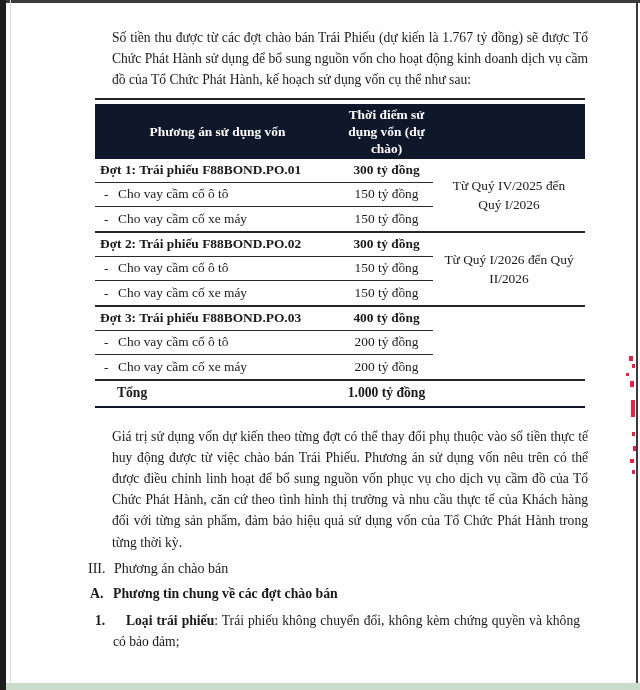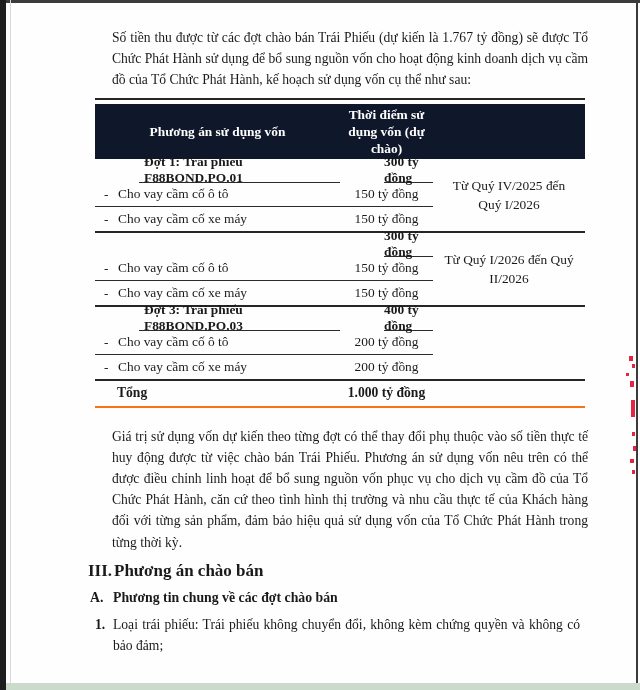--- a/index.html
+++ b/index.html
@@ -43,49 +43,49 @@
   }
   .th { display:flex; align-items:center; justify-content:center; text-align:center;
         line-height:17px; padding:2px 6px; }
   .tgroup {
     display:grid; grid-template-columns:245px 93px 152px; grid-auto-rows:24px;
     border-bottom:2px solid #262626; font-size:13.4px;
   }
   .cell { display:flex; align-items:center; }
   .col1 { grid-column:1; }
   .col2 { grid-column:2; justify-content:center; }
-  .r1{grid-row:1;margin-left:44px;} .r2{grid-row:2;} .r3{grid-row:3;}
+  .r1{grid-row:1;} .r2{grid-row:2;} .r3{grid-row:3;}
   .gtitle { font-weight:bold; padding-left:5px; }
   .gval   { font-weight:bold; }
   .sub    { padding-left:9px; }
   .dash   { display:inline-block; width:14px; }
   .bline  { border-bottom:1px solid #2b2b2b; }
   .period {
     grid-column:3; grid-row:1 / span 3;
     display:flex; align-items:center; justify-content:center; text-align:center;
     padding:4px 10px; line-height:19px; font-size:13.4px;
   }
   .trow-total {
     display:grid; grid-template-columns:245px 93px 152px; height:27px;
-    border-bottom:2px solid #f97316; font-weight:bold; font-size:13.6px;
+    border-bottom:2px solid #0f172a; font-weight:bold; font-size:13.6px;
   }
   .total-label { padding-left:22px; display:flex; align-items:center; }
   .total-val   { display:flex; align-items:center; justify-content:center; }
 
   
-  .h-iii { display:flex; margin-top:8px; font-weight:bold; font-size:17px; }
+  .h-iii { display:flex; margin-top:8px; font-weight:normal; font-size:14px; }
   .h-iii .num { width:26px; flex-shrink:0; }
   .h-a { display:flex; margin-top:9px; margin-left:2px; font-weight:bold; font-size:13.8px; }
   .h-a .num { width:23px; flex-shrink:0; }
   .mt7 { margin-top:7px; }
   .mt9 { margin-top:18px; }
   .li { display:flex; margin-top:8px; margin-left:7px; }
   .li-num { width:18px; flex-shrink:0; font-weight:bold; font-size:13.6px; line-height:21.2px; }
   .li-body { width:467px; text-align:justify; font-size:13.6px; line-height:21.2px; }
-  .b { font-weight:normal; }
+  .b { font-weight:bold;margin-left:13px; }
 </style>
 </head>
 <body>
 
 <div class="page">
 
   <div class="top-line"></div>
   <div class="left-bar"></div>
   <div class="edge-shadow"></div>
   <div class="right-line"></div>
@@ -112,20 +112,21 @@
           </div>
         <div class="cell col2 r2 bline">150 tỷ đồng</div>
         <div class="cell col1 r3 sub">
             <span class="dash">-</span>
             <span>Cho vay cầm cố xe máy</span>
           </div>
         <div class="cell col2 r3">150 tỷ đồng</div>
       </div>
 
       <div class="tgroup">
+        <div class="cell col1 r1 gtitle bline">Đợt 2: Trái phiếu F88BOND.PO.02</div>
         <div class="cell col2 r1 gval bline">300 tỷ đồng</div>
         <div class="cell period">Từ Quý I/2026 đến Quý II/2026</div>
         <div class="cell col1 r2 sub bline">
             <span class="dash">-</span>
             <span>Cho vay cầm cố ô tô</span>
           </div>
         <div class="cell col2 r2 bline">150 tỷ đồng</div>
         <div class="cell col1 r3 sub">
             <span class="dash">-</span>
             <span>Cho vay cầm cố xe máy</span>

